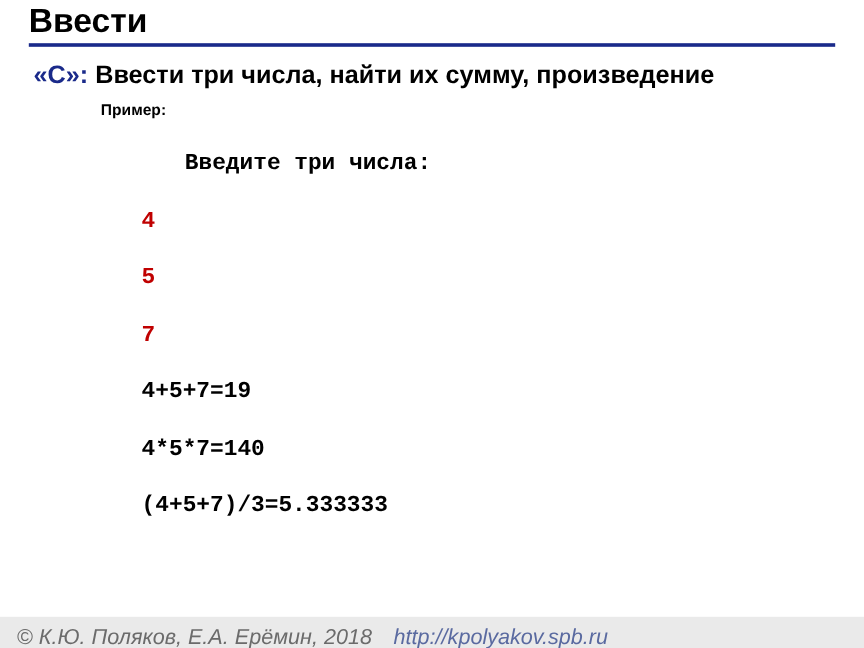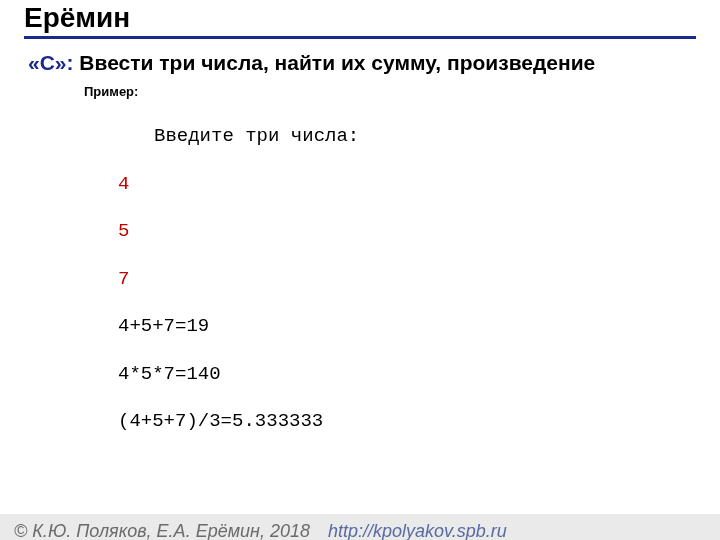--- a/index.html
+++ b/index.html
@@ -12,38 +12,38 @@
   .course-title { font-style: italic; font-size: 14px; color: #7a7a7a; }
   .page-number { font-size: 18px; font-weight: bold; color: #000; }
   .title-block { padding: 0 24px; margin-top: 2px; }
   .slide-title { font-size: 28px; font-weight: bold; color: #000; line-height: 1.15; }
   .title-rule { margin-top: 2px; border: none; border-bottom: 3px solid #1a2a8a; }
   .content { padding: 10px 12px 0 28px; }
   .task-line { font-size: 21px; font-weight: bold; line-height: 1.3; }
   .task-marker { color: #1a2a8a; }
   .task-cont { font-size: 21px; font-weight: bold; line-height: 1.3; padding-left: 56px; }
   .example-label { font-size: 13px; font-weight: bold; padding-left: 56px; margin-top: 8px; }
-  .code-block { font-family: "Courier New", monospace; font-size: 19px; font-weight: normal; line-height: 1.25; padding-left: 90px; margin-top: 2px; white-space: pre; }
+  .code-block { font-family: "Courier New", monospace; font-size: 19px; font-weight: bold; line-height: 1.25; padding-left: 90px; margin-top: 2px; white-space: pre; }
   .code-prompt { padding-left: 36px; }
   .code-input { color: #c00000; }
   .footer {
     position: absolute; left: 0; right: 0; bottom: 0; height: 28px;
     background: #eaeaea; display: flex; align-items: flex-end; gap: 18px;
     padding: 0 14px; font-size: 18px; font-style: italic; color: #6b6b6b;
   }
   .footer .copyright::before { content: "© "; }
   .footer .url { color: #5a6aa0; }
 </style>
 </head>
 <body>
 <div class="slide">
 
 
   <div class="title-block">
-    <div class="slide-title">Ерёмин</div>
+    <div class="slide-title">Ввести</div>
     <hr class="title-rule">
   </div>
 
   <div class="content">
     <div class="task-line">
       <span class="task-marker">«C»:</span><span> Ввести три числа, найти их сумму, произведение</span>
     </div>
 
     <div class="example-label">Пример:</div>
 

